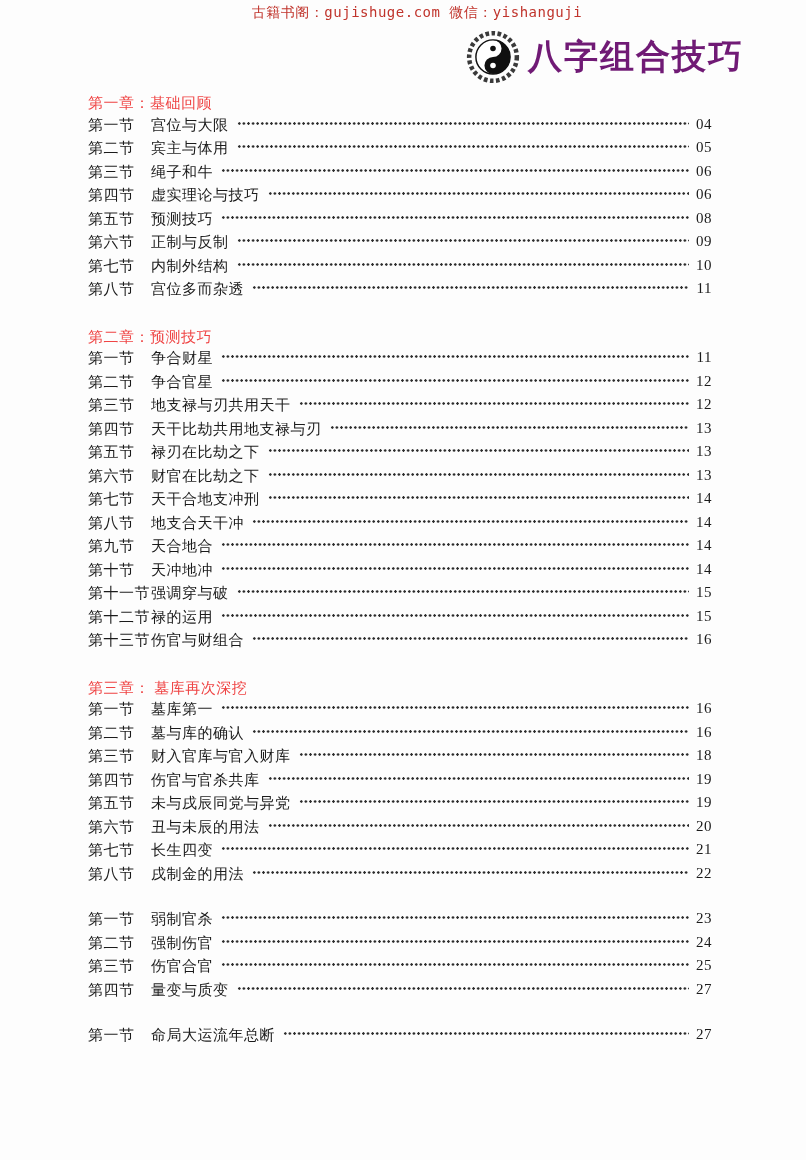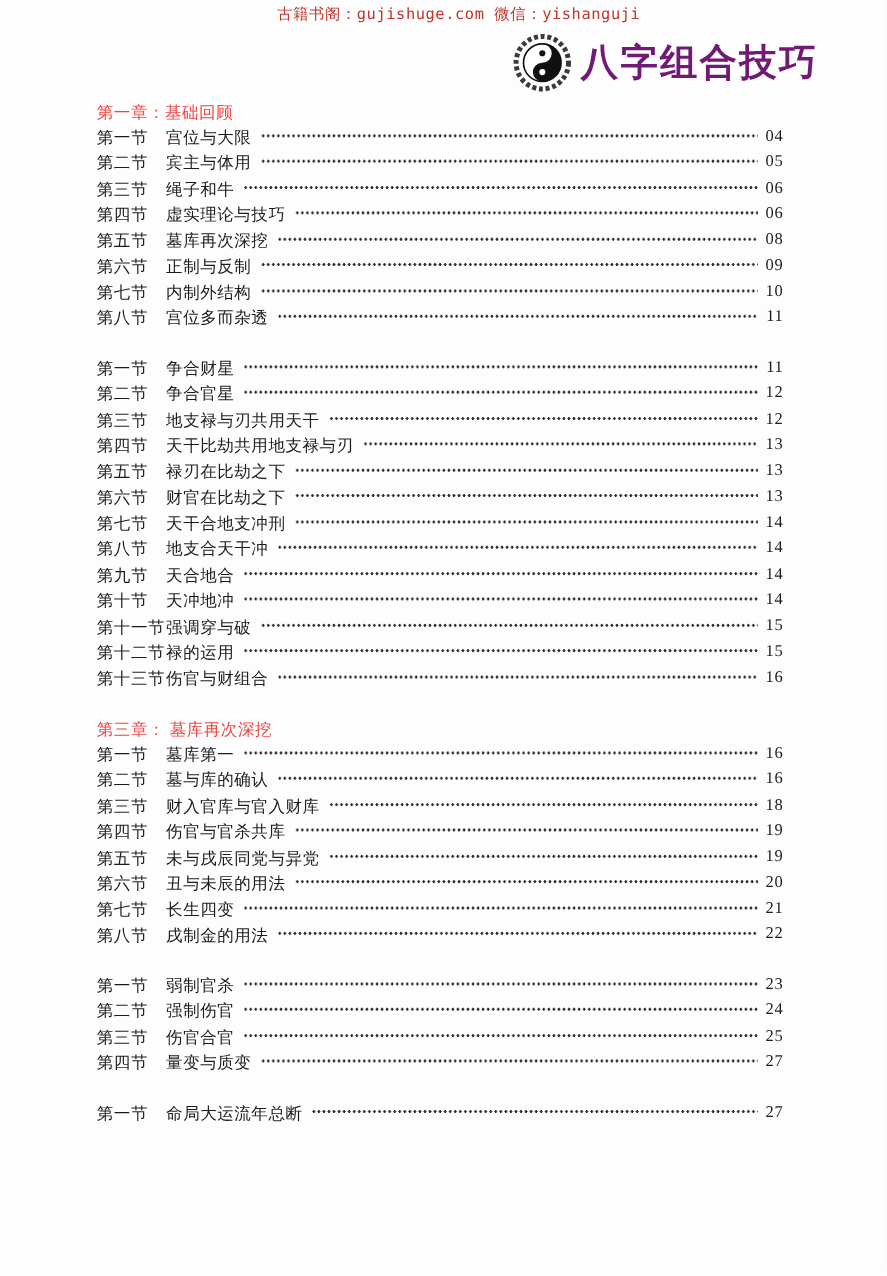--- a/index.html
+++ b/index.html
@@ -101,21 +101,21 @@
           <span class="pg">06</span>
         </div>
         <div class="row">
           <span class="sec-no">第四节</span>
           <span class="sec-title">虚实理论与技巧</span>
           <span class="leader"></span>
           <span class="pg">06</span>
         </div>
         <div class="row">
           <span class="sec-no">第五节</span>
-          <span class="sec-title">墓库再次深挖</span>
+          <span class="sec-title">预测技巧</span>
           <span class="leader"></span>
           <span class="pg">08</span>
         </div>
         <div class="row">
           <span class="sec-no">第六节</span>
           <span class="sec-title">正制与反制</span>
           <span class="leader"></span>
           <span class="pg">09</span>
         </div>
         <div class="row">
@@ -125,20 +125,21 @@
           <span class="pg">10</span>
         </div>
         <div class="row">
           <span class="sec-no">第八节</span>
           <span class="sec-title">宫位多而杂透</span>
           <span class="leader"></span>
           <span class="pg">11</span>
         </div>
       </div>
       <div class="chapter">
+        <div class="chapter-title">第二章：预测技巧</div>
         <div class="row">
           <span class="sec-no">第一节</span>
           <span class="sec-title">争合财星</span>
           <span class="leader"></span>
           <span class="pg">11</span>
         </div>
         <div class="row">
           <span class="sec-no">第二节</span>
           <span class="sec-title">争合官星</span>
           <span class="leader"></span>

